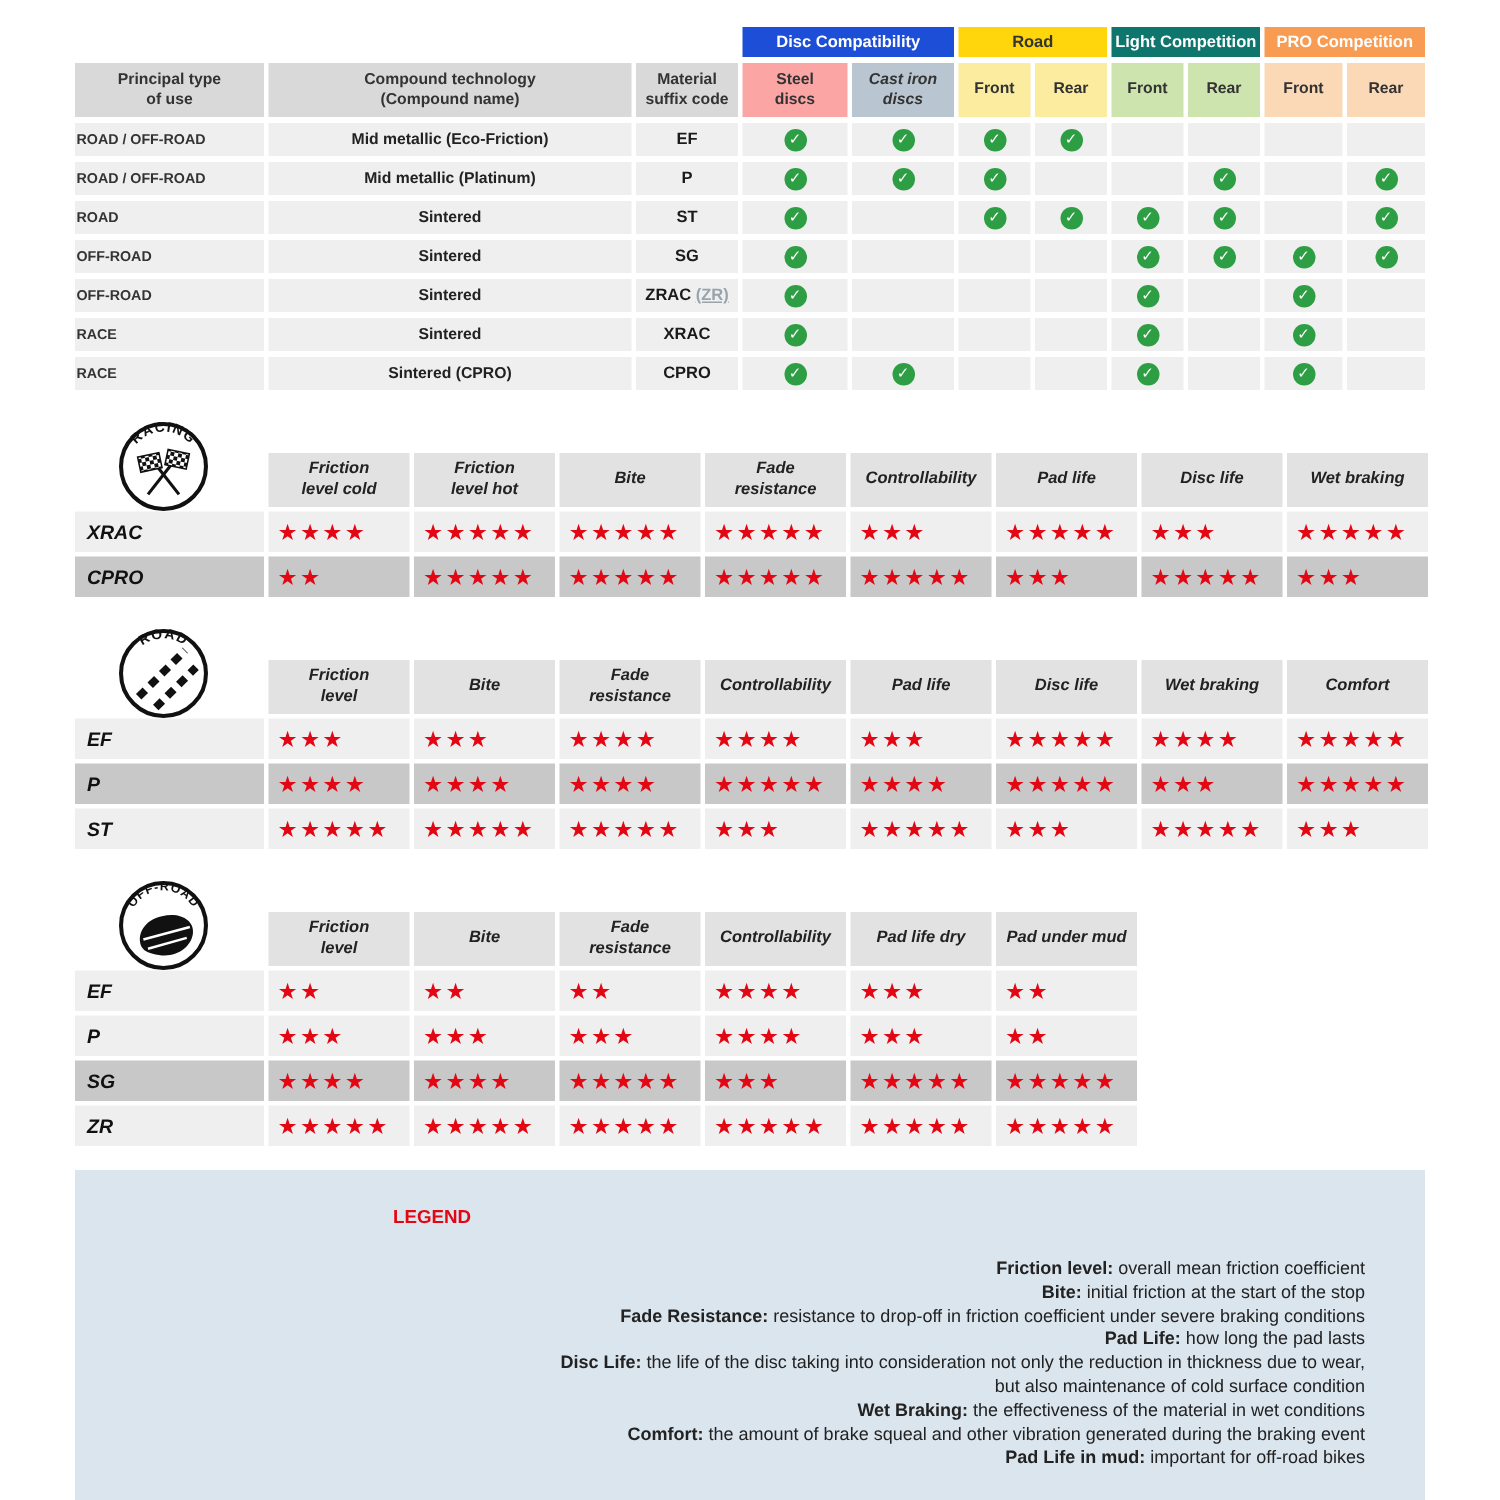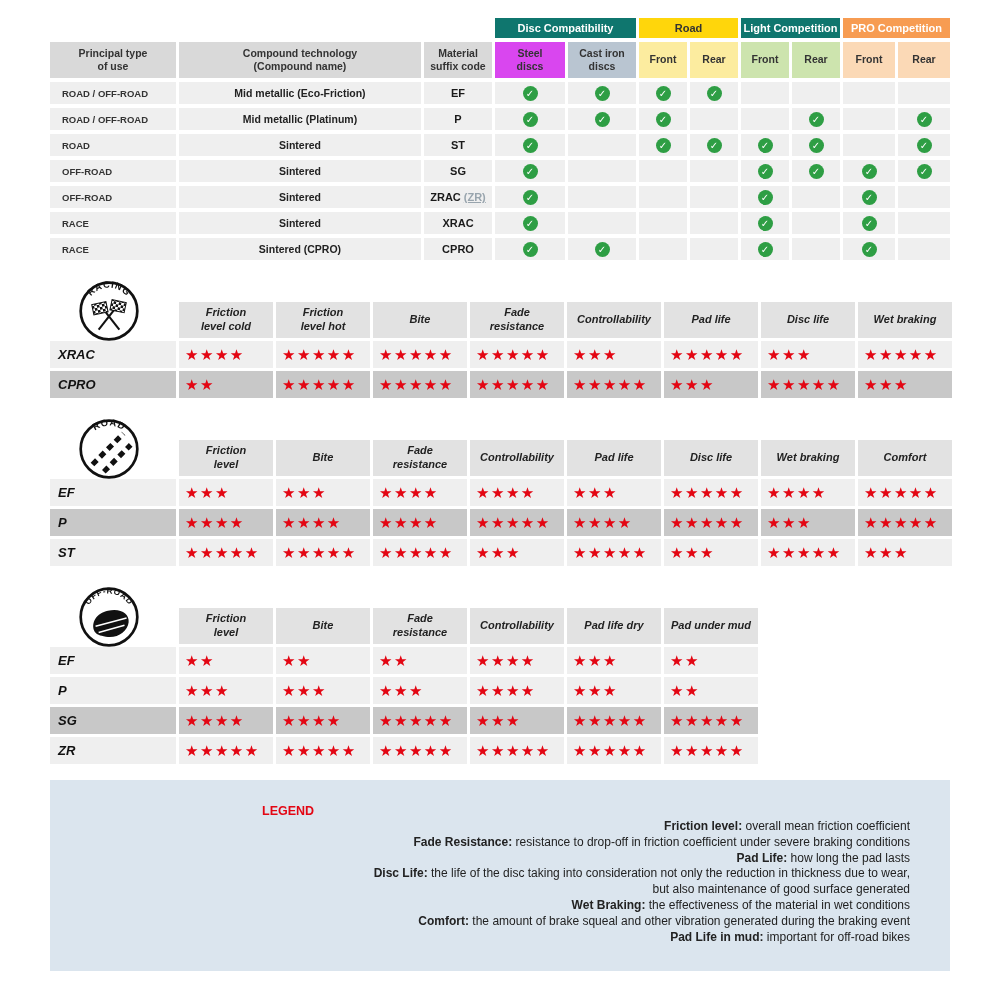--- a/index.html
+++ b/index.html
@@ -14,21 +14,21 @@
   
   .compat-grid{ display:grid; gap:4px 3px;
     grid-template-columns:126px 242px 68px 70px 68px 48px 48px 48px 48px 52px 52px; }
   .ghost{ background:transparent !important; }
   .group-header{ grid-column:span 2; height:20px; display:flex; align-items:center;
     justify-content:center; font-size:11px; font-weight:bold; }
   .cell{ background:var(--row-light); display:flex; align-items:center; justify-content:center;
     font-size:11px; min-height:22px; }
   .head{ background:var(--header-gray); font-weight:bold; min-height:36px; text-align:center;
     white-space:pre-line; line-height:1.25; font-size:10.5px; color:#333; }
-  .use{ justify-content:flex-start; padding-left:12px; font-weight:bold; font-size:9.5px; color:#333; }
+  .use{ justify-content:flex-start; padding-left:1px; font-weight:bold; font-size:9.5px; color:#333; }
   .tech{ font-weight:bold; font-size:10.5px; color:#222; }
   .suffix{ font-weight:bold; font-size:11px; }
   .suffix-alt{ color:#98a4ad; margin-left:3px; font-weight:bold;text-decoration:underline; }
   .check-badge{ width:15px; height:15px; border-radius:50%; background:var(--check-green);
     position:relative; display:inline-block; }
   .check-badge::after{ content:"\2713"; position:absolute; inset:0; display:flex;
     align-items:center; justify-content:center; color:#fff; font-size:10px; font-weight:bold; }
 
   
   .star-section{ position:relative; margin-top:42px; }
@@ -38,45 +38,45 @@
     text-align:center; white-space:pre-line; line-height:1.25; font-size:11px; color:#222; }
   .star-label{ justify-content:flex-start; padding-left:8px; font-weight:bold; font-size:13px;
     min-height:27px; color:#111; }
   .star-cell{ justify-content:flex-start; padding-left:6px; min-height:27px;
     color:var(--red); font-size:15px; letter-spacing:1.5px; }
   .light{ background:var(--row-light); }
   .dark{ background:var(--row-dark); }
 
   
   .legend{ margin-top:16px; background:var(--legend-bg); padding:24px 40px 26px 212px; }
-  .legend-title{ color:var(--red); font-weight:bold; font-size:12.5px; margin-bottom:1px; }
+  .legend-title{ color:var(--red); font-weight:bold; font-size:12.5px; margin-bottom:20px; }
   .legend-line{ font-size:12px; line-height:15.8px; color:#222;text-align:right; }
   .legend-term{ font-weight:bold; }
   .icon-box svg{ width:62px; height:62px; display:block; }
 </style>
 </head>
 <body>
 
 <div class="page">
 
   <div class="compat-grid">
       <div class="ghost" style="grid-column: 1 / span 3;"></div>
-      <div class="group-header" style="background: #0f766e; color: rgb(255, 255, 255);">Disc Compatibility</div>
+      <div class="group-header" style="background: #1d4ed8; color: rgb(255, 255, 255);">Disc Compatibility</div>
       <div class="group-header" style="background: rgb(255, 214, 11); color: rgb(51, 51, 51);">Road</div>
       <div class="group-header" style="background: #0f766e; color: rgb(255, 255, 255);">Light Competition</div>
       <div class="group-header" style="background: rgb(247, 156, 82); color: rgb(255, 255, 255);">PRO Competition</div>
       <div class="cell head">Principal type
 of use</div>
       <div class="cell head">Compound technology
 (Compound name)</div>
       <div class="cell head">Material
 suffix code</div>
-      <div class="cell head" style="background: #d946ef;">Steel
+      <div class="cell head" style="background: #fca5a5;">Steel
 discs</div>
-      <div class="cell head" style="background: rgb(185, 197, 209);">Cast iron
+      <div class="cell head" style="background: rgb(185, 197, 209); font-style: italic;">Cast iron
 discs</div>
       <div class="cell head" style="background: rgb(252, 236, 159);">Front</div>
       <div class="cell head" style="background: rgb(252, 236, 159);">Rear</div>
       <div class="cell head" style="background: rgb(205, 228, 174);">Front</div>
       <div class="cell head" style="background: rgb(205, 228, 174);">Rear</div>
       <div class="cell head" style="background: rgb(251, 217, 182);">Front</div>
       <div class="cell head" style="background: rgb(251, 217, 182);">Rear</div>
       <div class="cell use">ROAD / OFF-ROAD</div>
       <div class="cell tech">Mid metallic (Eco-Friction)</div>
       <div class="cell suffix">EF</div>
@@ -382,23 +382,24 @@
           <div class="cell star-cell light">★★★★★</div>
           <div class="cell star-cell light">★★★★★</div>
         </div>
       </section>
     </div>
 
   <div class="legend">
     <div class="legend-title">LEGEND</div>
     <div>
         <div class="legend-line"><b class="legend-term">Friction level: </b>overall mean friction coefficient</div>
+        <div class="legend-line"><b class="legend-term">Bite: </b>initial friction at the start of the stop</div>
         <div class="legend-line"><b class="legend-term">Fade Resistance: </b>resistance to drop-off in friction coefficient under severe braking conditions</div>
         <div class="legend-line"><b class="legend-term">Pad Life: </b>how long the pad lasts</div>
         <div class="legend-line"><b class="legend-term">Disc Life: </b>the life of the disc taking into consideration not only the reduction in thickness due to wear,</div>
-        <div class="legend-line">but also maintenance of good surface generated</div>
+        <div class="legend-line">but also maintenance of cold surface condition</div>
         <div class="legend-line"><b class="legend-term">Wet Braking: </b>the effectiveness of the material in wet conditions</div>
         <div class="legend-line"><b class="legend-term">Comfort: </b>the amount of brake squeal and other vibration generated during the braking event</div>
         <div class="legend-line"><b class="legend-term">Pad Life in mud: </b>important for off-road bikes</div>
       </div>
   </div>
 
 </div>
 
 </body></html>

